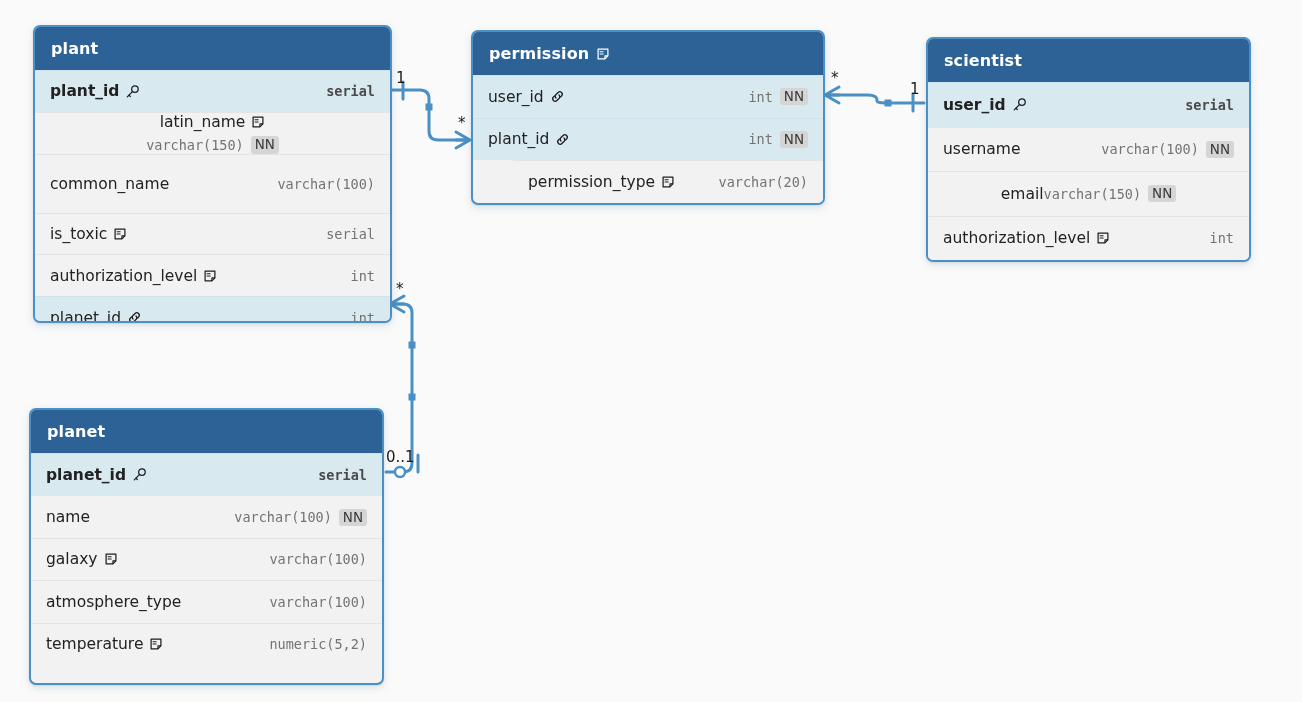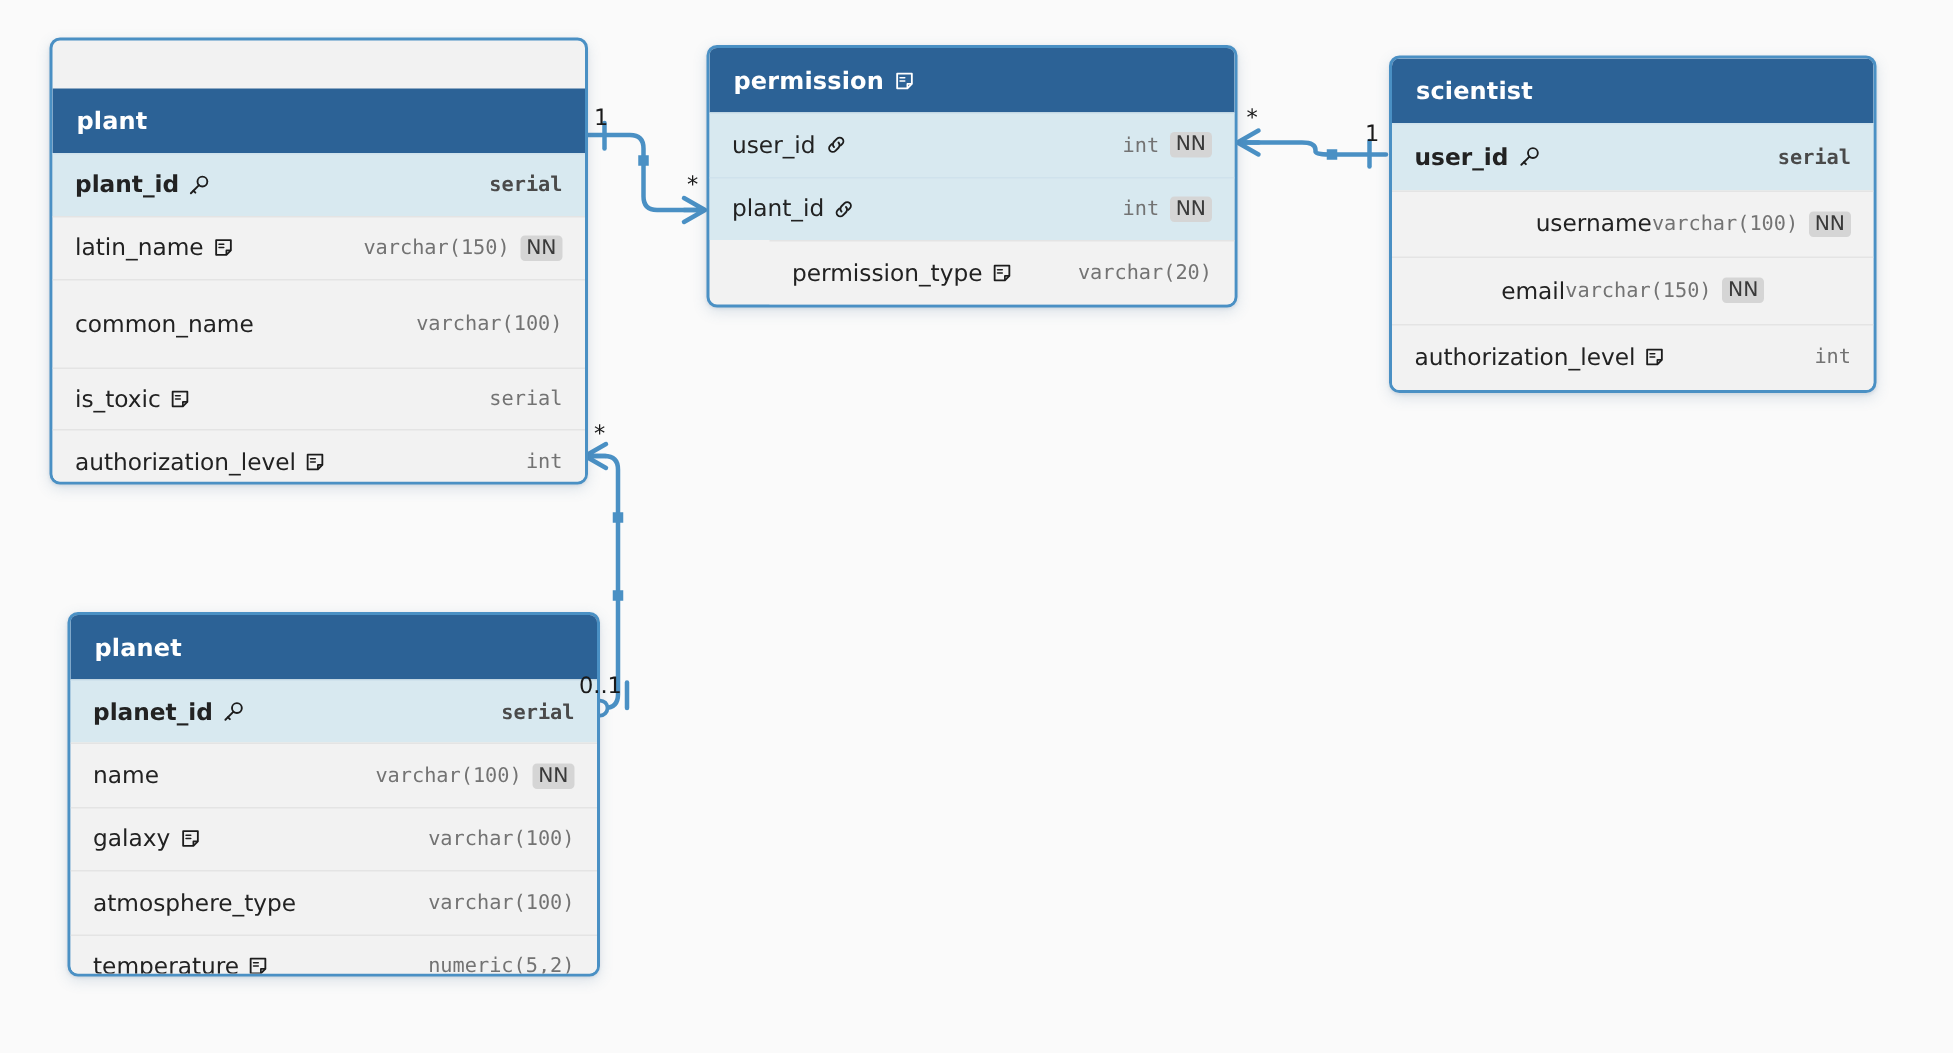--- a/index.html
+++ b/index.html
@@ -160,41 +160,41 @@
   <div class="edge-label" style="left:458px; top:116px;">*</div>
 
   <div class="edge-label" style="left:831px; top:71px;">*</div>
   <div class="edge-label" style="left:910px; top:82px;">1</div>
 
   <div class="edge-label" style="left:396px; top:282px;">*</div>
   <div class="edge-label" style="left:386px; top:450px;">0..1</div>
 
   <div id="tables-root">
       <div class="table" style="left: 33px; top: 25px; width: 359px; height: 298px;">
-        <div class="table-header" style="height: 43px; margin-top: 32px;">
+        <div class="table-header" style="height: 43px;">
           <span class="title-text">plant</span>
         </div>
         <div class="row pk" style="height: 41.8333px;">
           <div class="col-name">
             <span>plant_id</span>
             <span class="ic">
               <svg width="15" height="15" viewBox="0 0 16 16">
                 <g fill="none" stroke="#1d1d1d" stroke-width="1.35">
                   <circle cx="10.6" cy="5.4" r="3.5"></circle>
                   <path d="M8.2 7.9 L2.4 13.7" stroke-linecap="round"></path>
                   <path d="M4.2 11.9 L5.6 13.3" stroke-linecap="round"></path>
                 </g>
               </svg>
             </span>
           </div>
           <div class="col-right">
             <span class="col-type">serial</span>
           </div>
         </div>
-        <div class="row" style="height: 41.8333px;">
+        <div class="row" style="height: 41.8333px; flex-direction: column;">
           <div class="col-name">
             <span>latin_name</span>
             <span class="ic">
               <svg width="14" height="14" viewBox="0 0 16 16">
                 <path d="M2.4 2.4 H13.6 V10.2 L10.2 13.6 H2.4 Z" fill="none" stroke="#1d1d1d" stroke-width="1.4" stroke-linejoin="round"></path>
                 <path d="M10.2 13.6 V10.2 H13.6" fill="none" stroke="#1d1d1d" stroke-width="1.3" stroke-linejoin="round"></path>
                 <path d="M4.6 5.5 H8.2 M4.6 8.0 H8.2" stroke="#1d1d1d" stroke-width="1.2" stroke-linecap="round"></path>
               </svg>
             </span>
           </div>
@@ -333,21 +333,21 @@
                   <path d="M8.2 7.9 L2.4 13.7" stroke-linecap="round"></path>
                   <path d="M4.2 11.9 L5.6 13.3" stroke-linecap="round"></path>
                 </g>
               </svg>
             </span>
           </div>
           <div class="col-right">
             <span class="col-type">serial</span>
           </div>
         </div>
-        <div class="row" style="height: 44.5px; justify-content: flex-end;">
+        <div class="row" style="height: 44.5px;">
           <div class="col-name">
             <span>username</span>
           </div>
           <div class="col-right">
             <span class="col-type">varchar(100)</span>
             <span class="nn">NN</span>
           </div>
         </div>
         <div class="row" style="height: 44.5px; justify-content: center;">
           <div class="col-name">
@@ -367,21 +367,21 @@
                 <path d="M10.2 13.6 V10.2 H13.6" fill="none" stroke="#1d1d1d" stroke-width="1.3" stroke-linejoin="round"></path>
                 <path d="M4.6 5.5 H8.2 M4.6 8.0 H8.2" stroke="#1d1d1d" stroke-width="1.2" stroke-linecap="round"></path>
               </svg>
             </span>
           </div>
           <div class="col-right">
             <span class="col-type">int</span>
           </div>
         </div>
       </div>
-      <div class="table" style="left: 45px; top: 408px; width: 355px; height: 243px;">
+      <div class="table" style="left: 29px; top: 408px; width: 355px; height: 277px;">
         <div class="table-header" style="height: 43px;">
           <span class="title-text">planet</span>
         </div>
         <div class="row pk" style="height: 42.4px;">
           <div class="col-name">
             <span>planet_id</span>
             <span class="ic">
               <svg width="15" height="15" viewBox="0 0 16 16">
                 <g fill="none" stroke="#1d1d1d" stroke-width="1.35">
                   <circle cx="10.6" cy="5.4" r="3.5"></circle>

